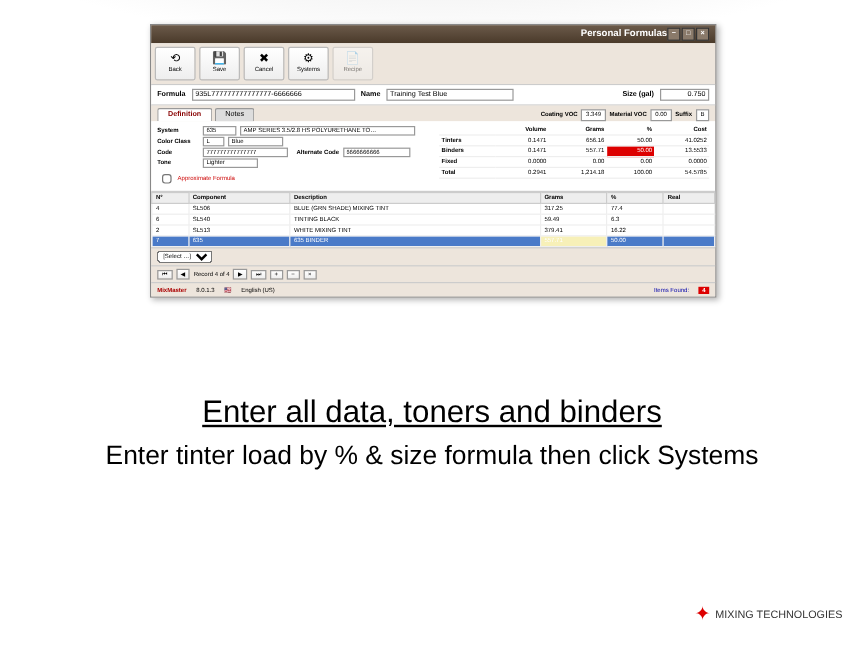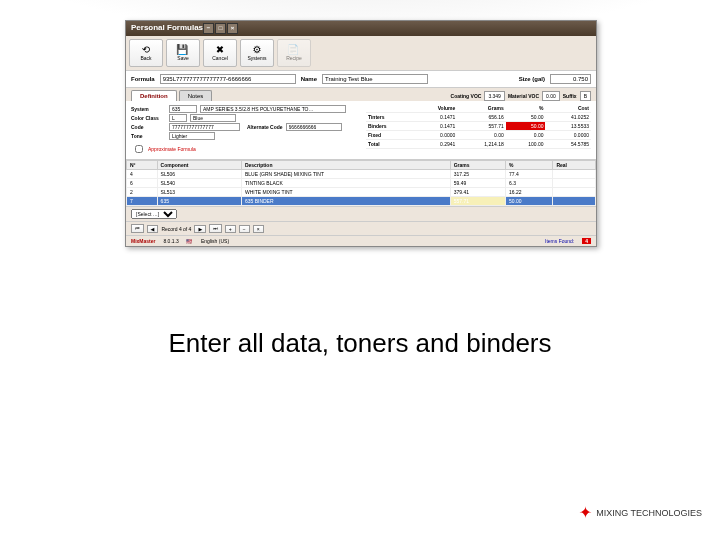--- a/index.html
+++ b/index.html
@@ -1,18 +1,18 @@
 <!DOCTYPE html>
 <html><head>
 <meta charset="utf-8">
 <style>
 body{margin:0;font-family:Arial,sans-serif;background:#fff;width:720px;height:540px;overflow:hidden;position:relative}
 .bg-swoosh{position:absolute;top:0;left:0;width:720px;height:310px;background:radial-gradient(ellipse 900px 400px at 360px -200px,#d8d8d8 0%,#eee 40%,#fff 60%);z-index:0}
 .app-window{position:absolute;left:125px;top:20px;width:470px;background:#f4f0ec;border:1px solid #888;font-size:7px;box-shadow:2px 2px 5px rgba(0,0,0,0.3);z-index:2}
-.titlebar{background:linear-gradient(#6b5a4a,#4a3a2a);color:#fff;padding:2px 5px;font-size:8px;font-weight:bold;display:flex;justify-content:flex-start}
+.titlebar{background:linear-gradient(#6b5a4a,#4a3a2a);color:#fff;padding:2px 5px;font-size:8px;font-weight:bold;display:flex;justify-content:flex-end}
 .titlebar-ctrls{display:flex;gap:1px}
 .titlebar-ctrls span{width:9px;height:9px;background:#8a7a6a;border:1px solid #333;font-size:6px;text-align:center;line-height:9px}
 .toolbar{display:flex;padding:3px;gap:3px;background:#ede5dc;border-bottom:1px solid #ccc}
 .tb-btn{width:32px;height:26px;background:linear-gradient(#fff,#eee);border:1px solid #bbb;border-radius:2px;display:flex;flex-direction:column;align-items:center;justify-content:center;font-size:5px}
 .tb-btn .ic{font-size:10px;line-height:1}
 .formula-row{display:flex;padding:3px 5px;background:#fff;border-bottom:1px solid #ccc;align-items:center;gap:5px}
 .formula-row label{font-weight:bold;font-size:6px}
 .formula-row input{font-size:6px;border:1px solid #999;padding:1px 2px}
 .tabs{display:flex;gap:2px;padding:2px 5px 0;background:#ede5dc}
 .tab{padding:2px 8px;font-size:6px;background:#ddd;border:1px solid #999;border-bottom:none;border-radius:2px 2px 0 0}
@@ -35,21 +35,21 @@
 .grid td{border:1px solid #eee;padding:1px 3px}
 .grid tr.sel td{background:#4a7ac8;color:#fff}
 .grid tr.yel td:nth-child(4){background:#f7f0b8}
 .nav-row{display:flex;padding:2px 5px;font-size:5px;align-items:center;gap:3px;background:#ede5dc;border-top:1px solid #ccc}
 .nav-row .btn{border:1px solid #999;padding:0 3px;background:linear-gradient(#fff,#eee)}
 .status{display:flex;padding:2px 5px;font-size:5px;gap:8px;background:#ede5dc;border-top:1px solid #ccc;align-items:center}
 .status .badge{background:#d00;color:#fff;padding:0 3px;font-weight:bold}
 .approx{color:#c00;font-size:5px;display:flex;align-items:center;gap:2px;margin-top:2px}
 .approx input{width:8px;height:8px}
 .captions{position:absolute;top:320px;width:720px;text-align:center;z-index:2}
-.cap1{font-size:26px;margin:8px 0}
+.cap1{font-size:26px;text-decoration:underline;margin:8px 0}
 .cap2{font-size:22px;margin:6px 30px}
 .cap3{font-size:22px;margin:6px 30px}
 .logo{position:absolute;right:18px;bottom:18px;font-size:9px;color:#333;display:flex;align-items:center;gap:4px;z-index:2}
 .logo .star{color:#d00;font-size:16px}
 </style>
 </head>
 <body>
 
 <div class="bg-swoosh"></div>
 
@@ -245,18 +245,19 @@
     <span>8.0.1.3</span>
     <span>🇺🇸</span>
     <span>English (US)</span>
     <span style="margin-left:auto;color:#00a">Items Found:</span>
     <span class="badge">4</span>
   </div>
 </div>
 
 <div class="captions">
   <div class="cap1">Enter all data, toners and binders</div>
+  <div class="cap3">Enter tinter load by % &amp; size formula then click Systems</div>
 </div>
 
 <div class="logo">
   <span class="star">✦</span>
   <span>MIXING TECHNOLOGIES</span>
 </div>
 
 </body></html>

